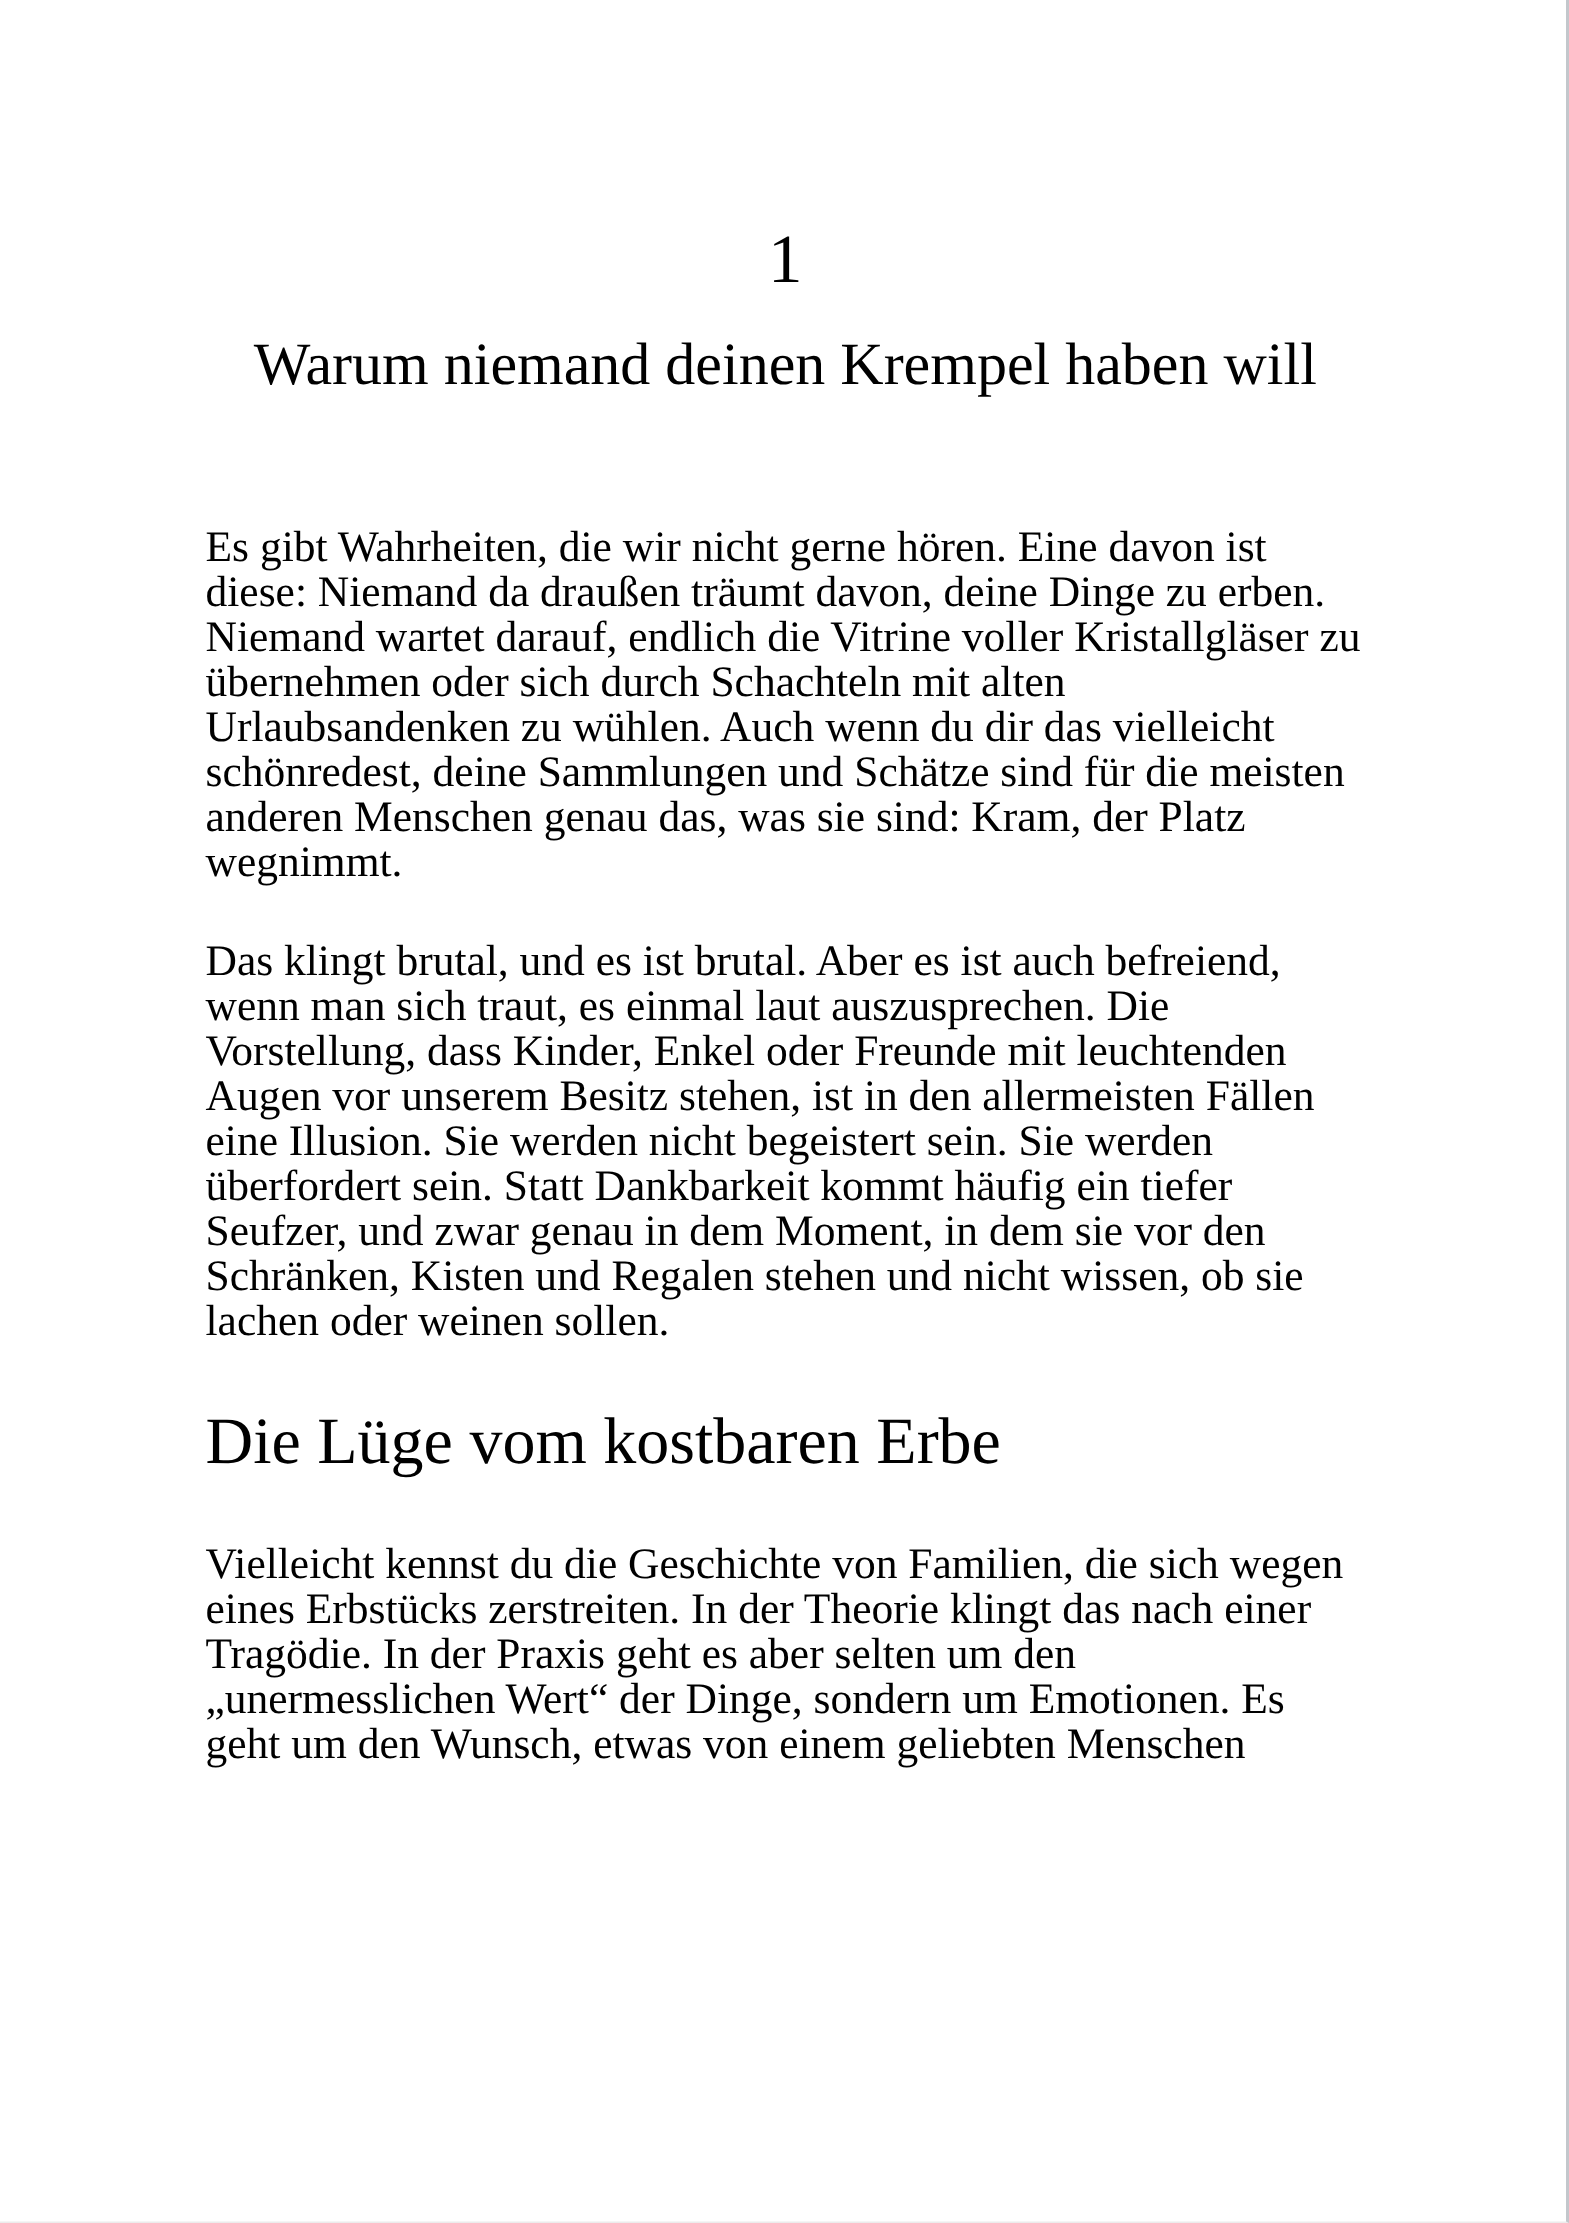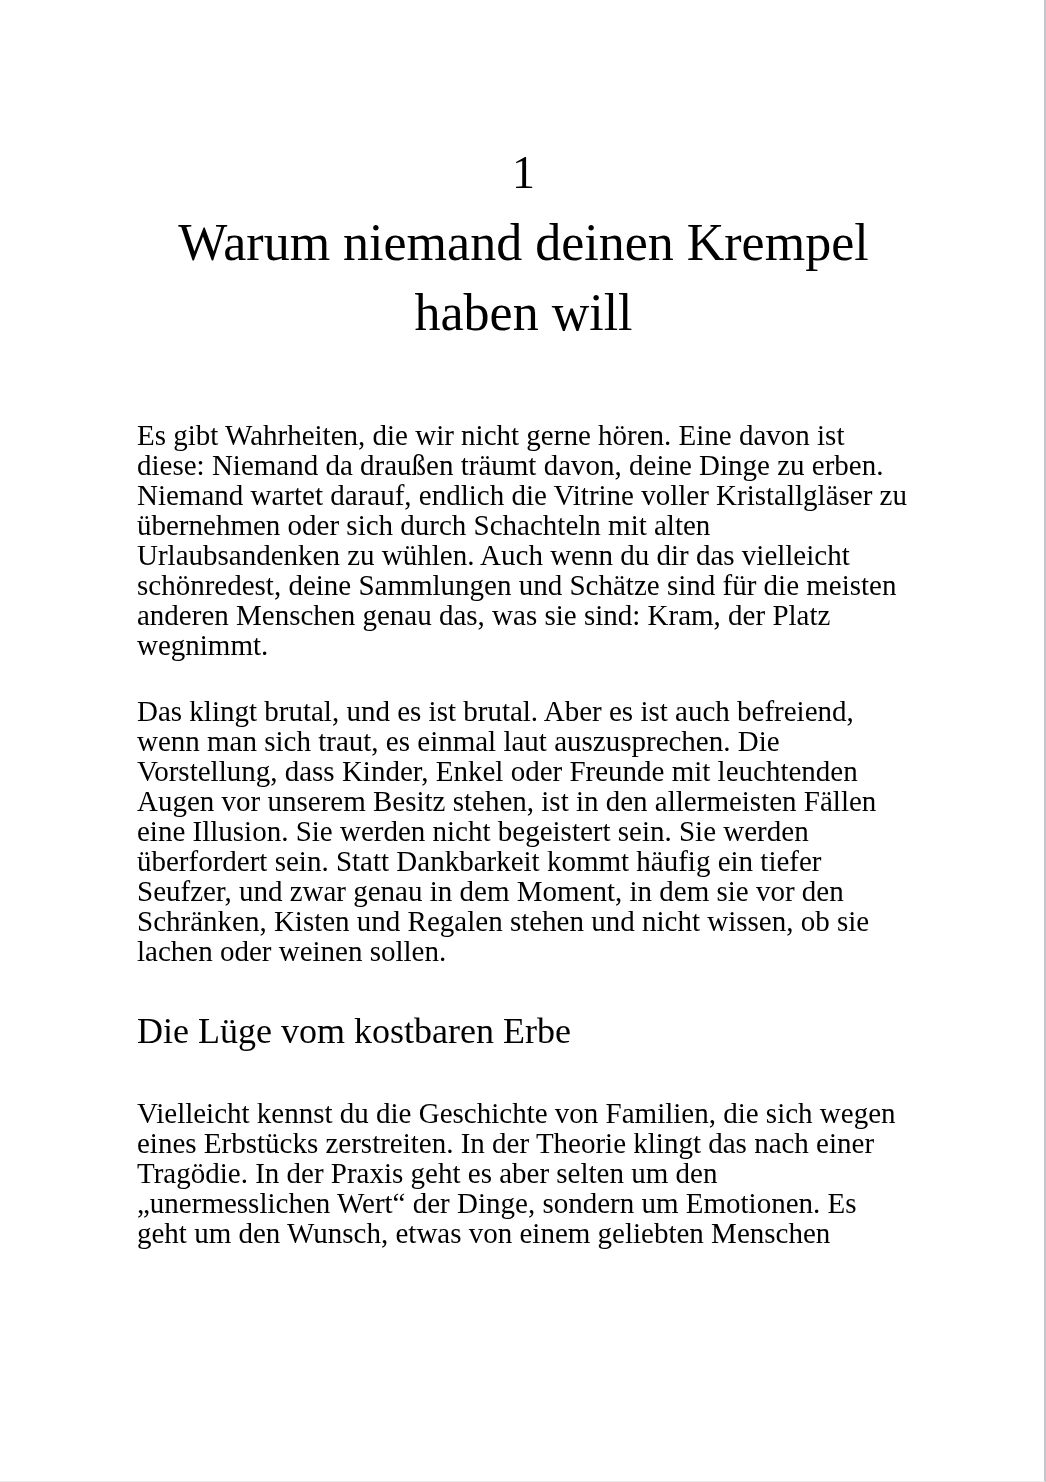--- a/index.html
+++ b/index.html
@@ -19,35 +19,35 @@
     color: #000000;
     -webkit-font-smoothing: antialiased;
   }
   .chapter-number {
     font-size: 46px;
     line-height: 54px;
     text-align: center;
     font-weight: normal;
   }
   h1.chapter-title {
-    font-size: 52px;
+    font-size: 40px;
     line-height: 70px;
     font-weight: normal;
     text-align: center;
     margin: 8px 0 72px 0;
     letter-spacing: 0;
   }
   .body-text p {
     font-size: 29px;
     line-height: 30px;
     margin: 0 0 36px 0;
     text-align: left;
   }
   h2.section-heading {
-    font-size: 36px;
+    font-size: 44px;
     line-height: 50px;
     font-weight: normal;
     margin: 40px 0 42px 0;
   }
 </style>
 </head>
 <body>
 
 <div class="page">
 

